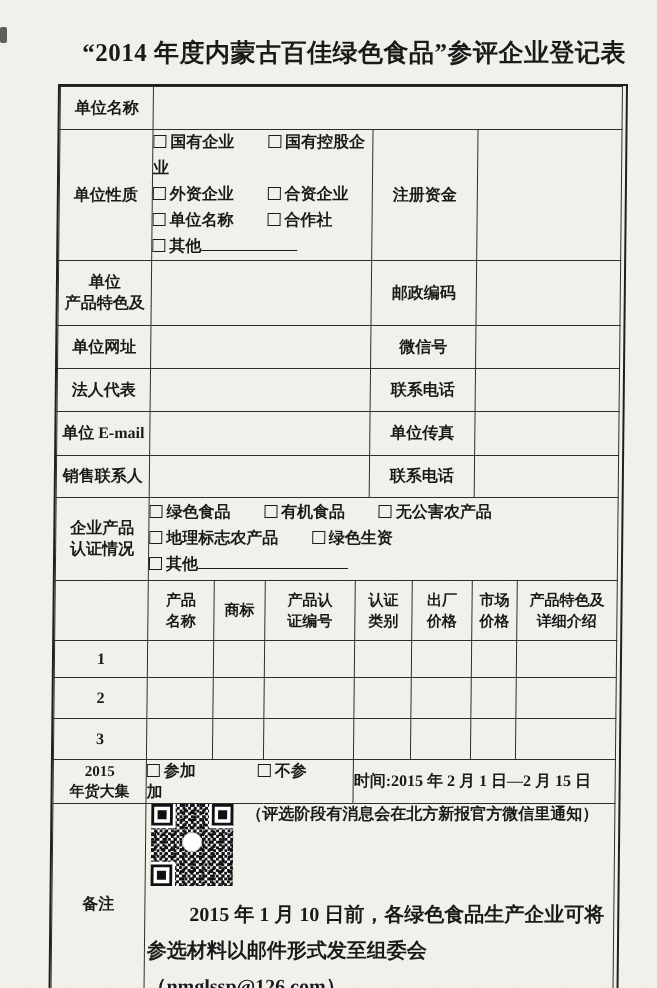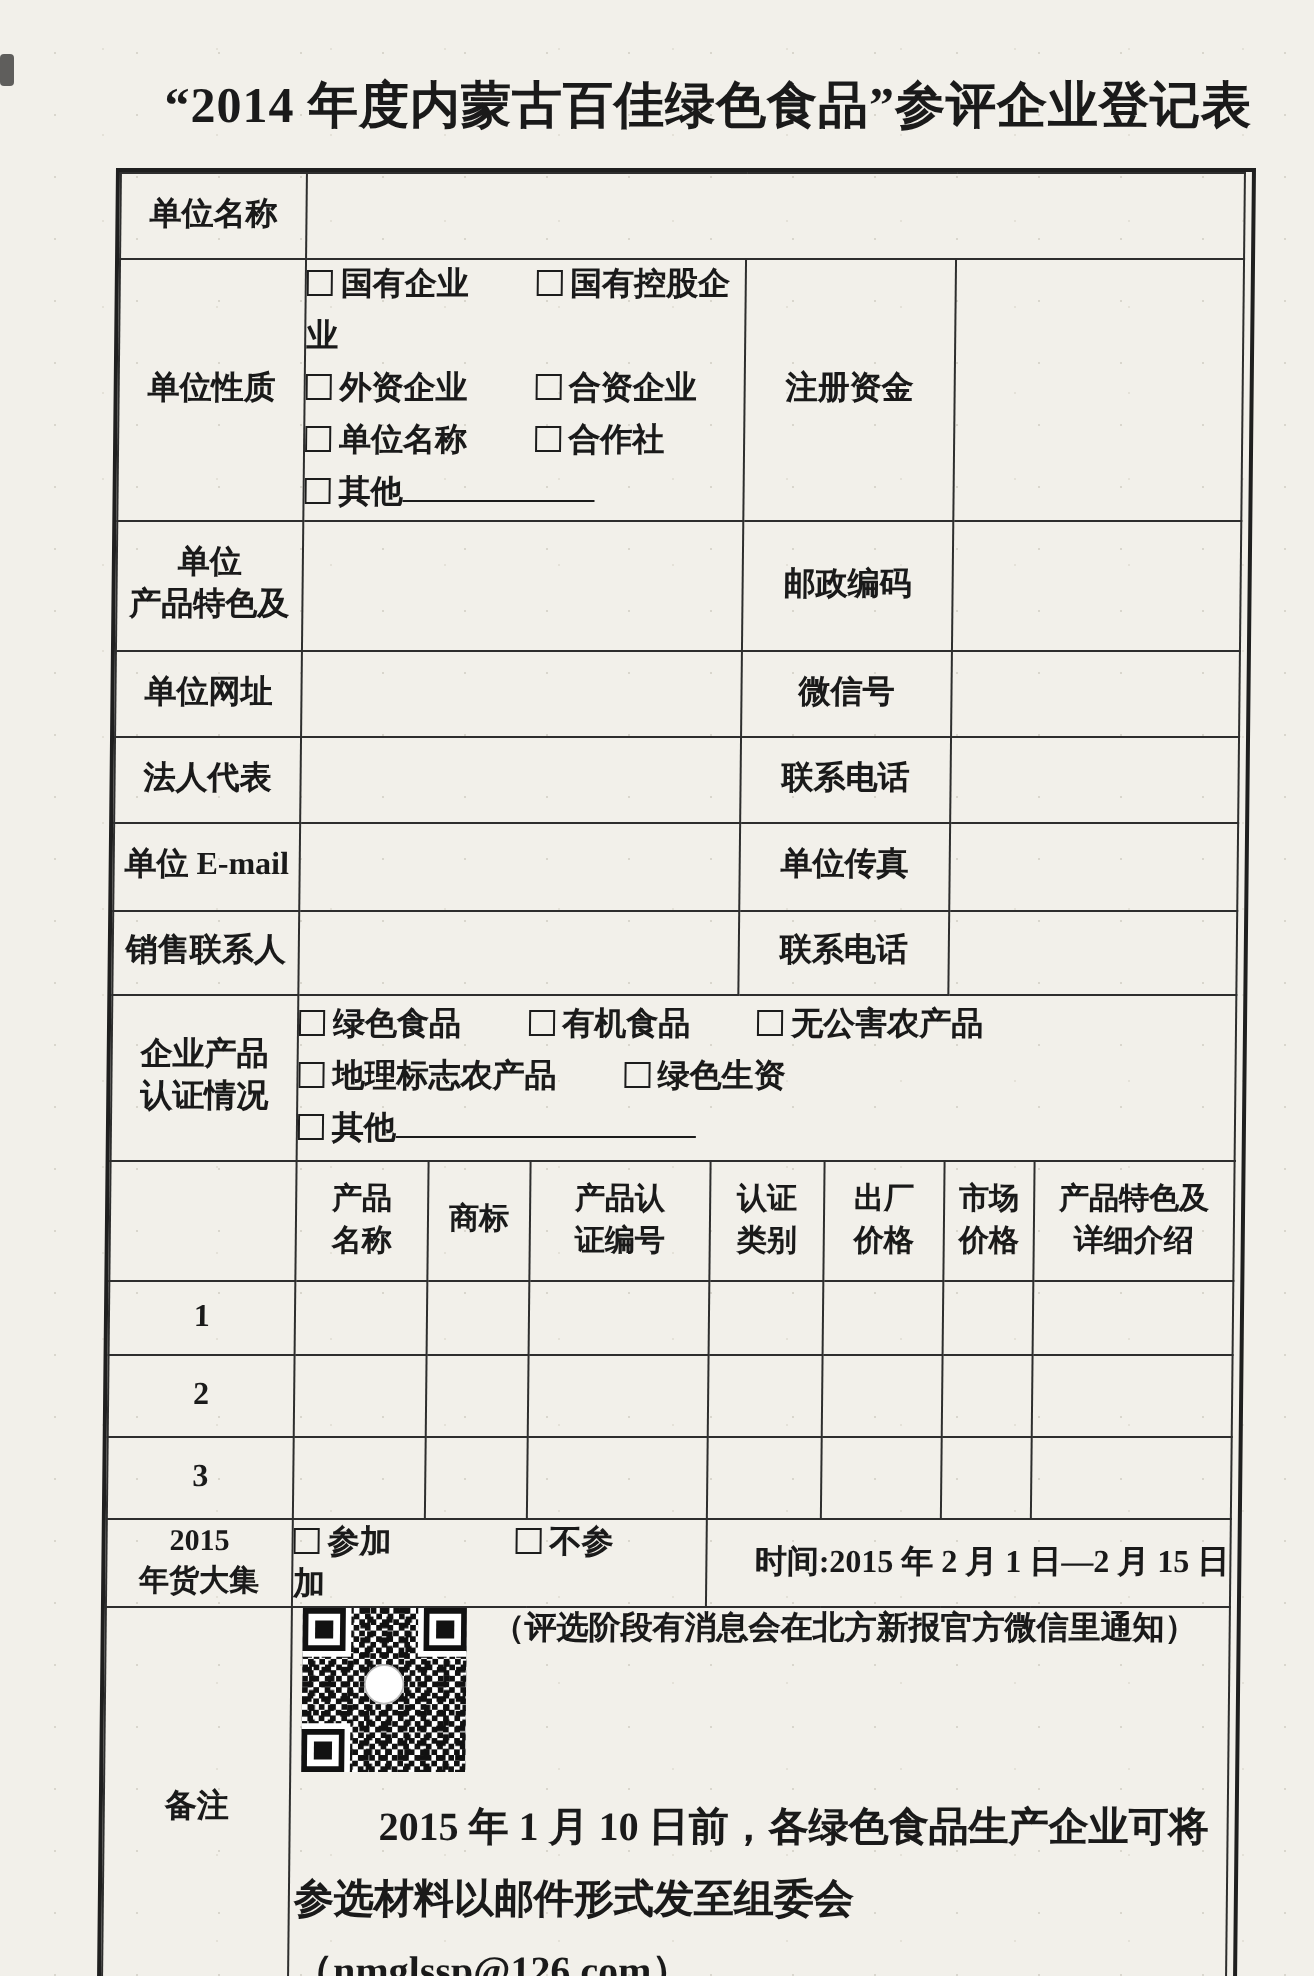--- a/index.html
+++ b/index.html
@@ -38,21 +38,21 @@
     display:inline-block;width:11px;height:11px;border:1.6px solid #1c1c1c;
     vertical-align:-1px;margin-right:4px;background:transparent;
   }
   .blank{display:inline-block;border-bottom:1.6px solid #1c1c1c;height:14px;vertical-align:baseline;}
   .blank-sm{width:96px;}
   .blank-lg{width:150px;}
   .ph{font-size:15px;font-weight:700;text-align:center;white-space:pre-line;line-height:1.35;}
   .rownum{font-weight:700;font-size:16px;text-align:center;}
   .fair-opts{padding-left:14px;font-weight:600;font-size:16px;}
   .fair-opts .opt{margin-right:58px;}
-  .fair-time{text-align:right;font-weight:700;font-size:16px;}
+  .fair-time{text-align:left;font-weight:700;font-size:16px;}
   .remark-cell{vertical-align:top;padding:12px 8px 6px 8px;}
   .qr-row{display:flex;gap:10px;}
   .qr{width:88px;height:82px;flex:0 0 auto;margin-left:2px;}
   .qr-note{font-weight:700;font-size:16px;padding-bottom:2px;white-space:nowrap;}
   .mail-note{margin:10px 2px 0 2px;font-weight:700;font-size:20px;line-height:1.8;text-indent:2.1em;}
   .mail-note .email{font-family:"Liberation Serif",serif;font-weight:700;}
 </style>
 </head>
 <body>
 

